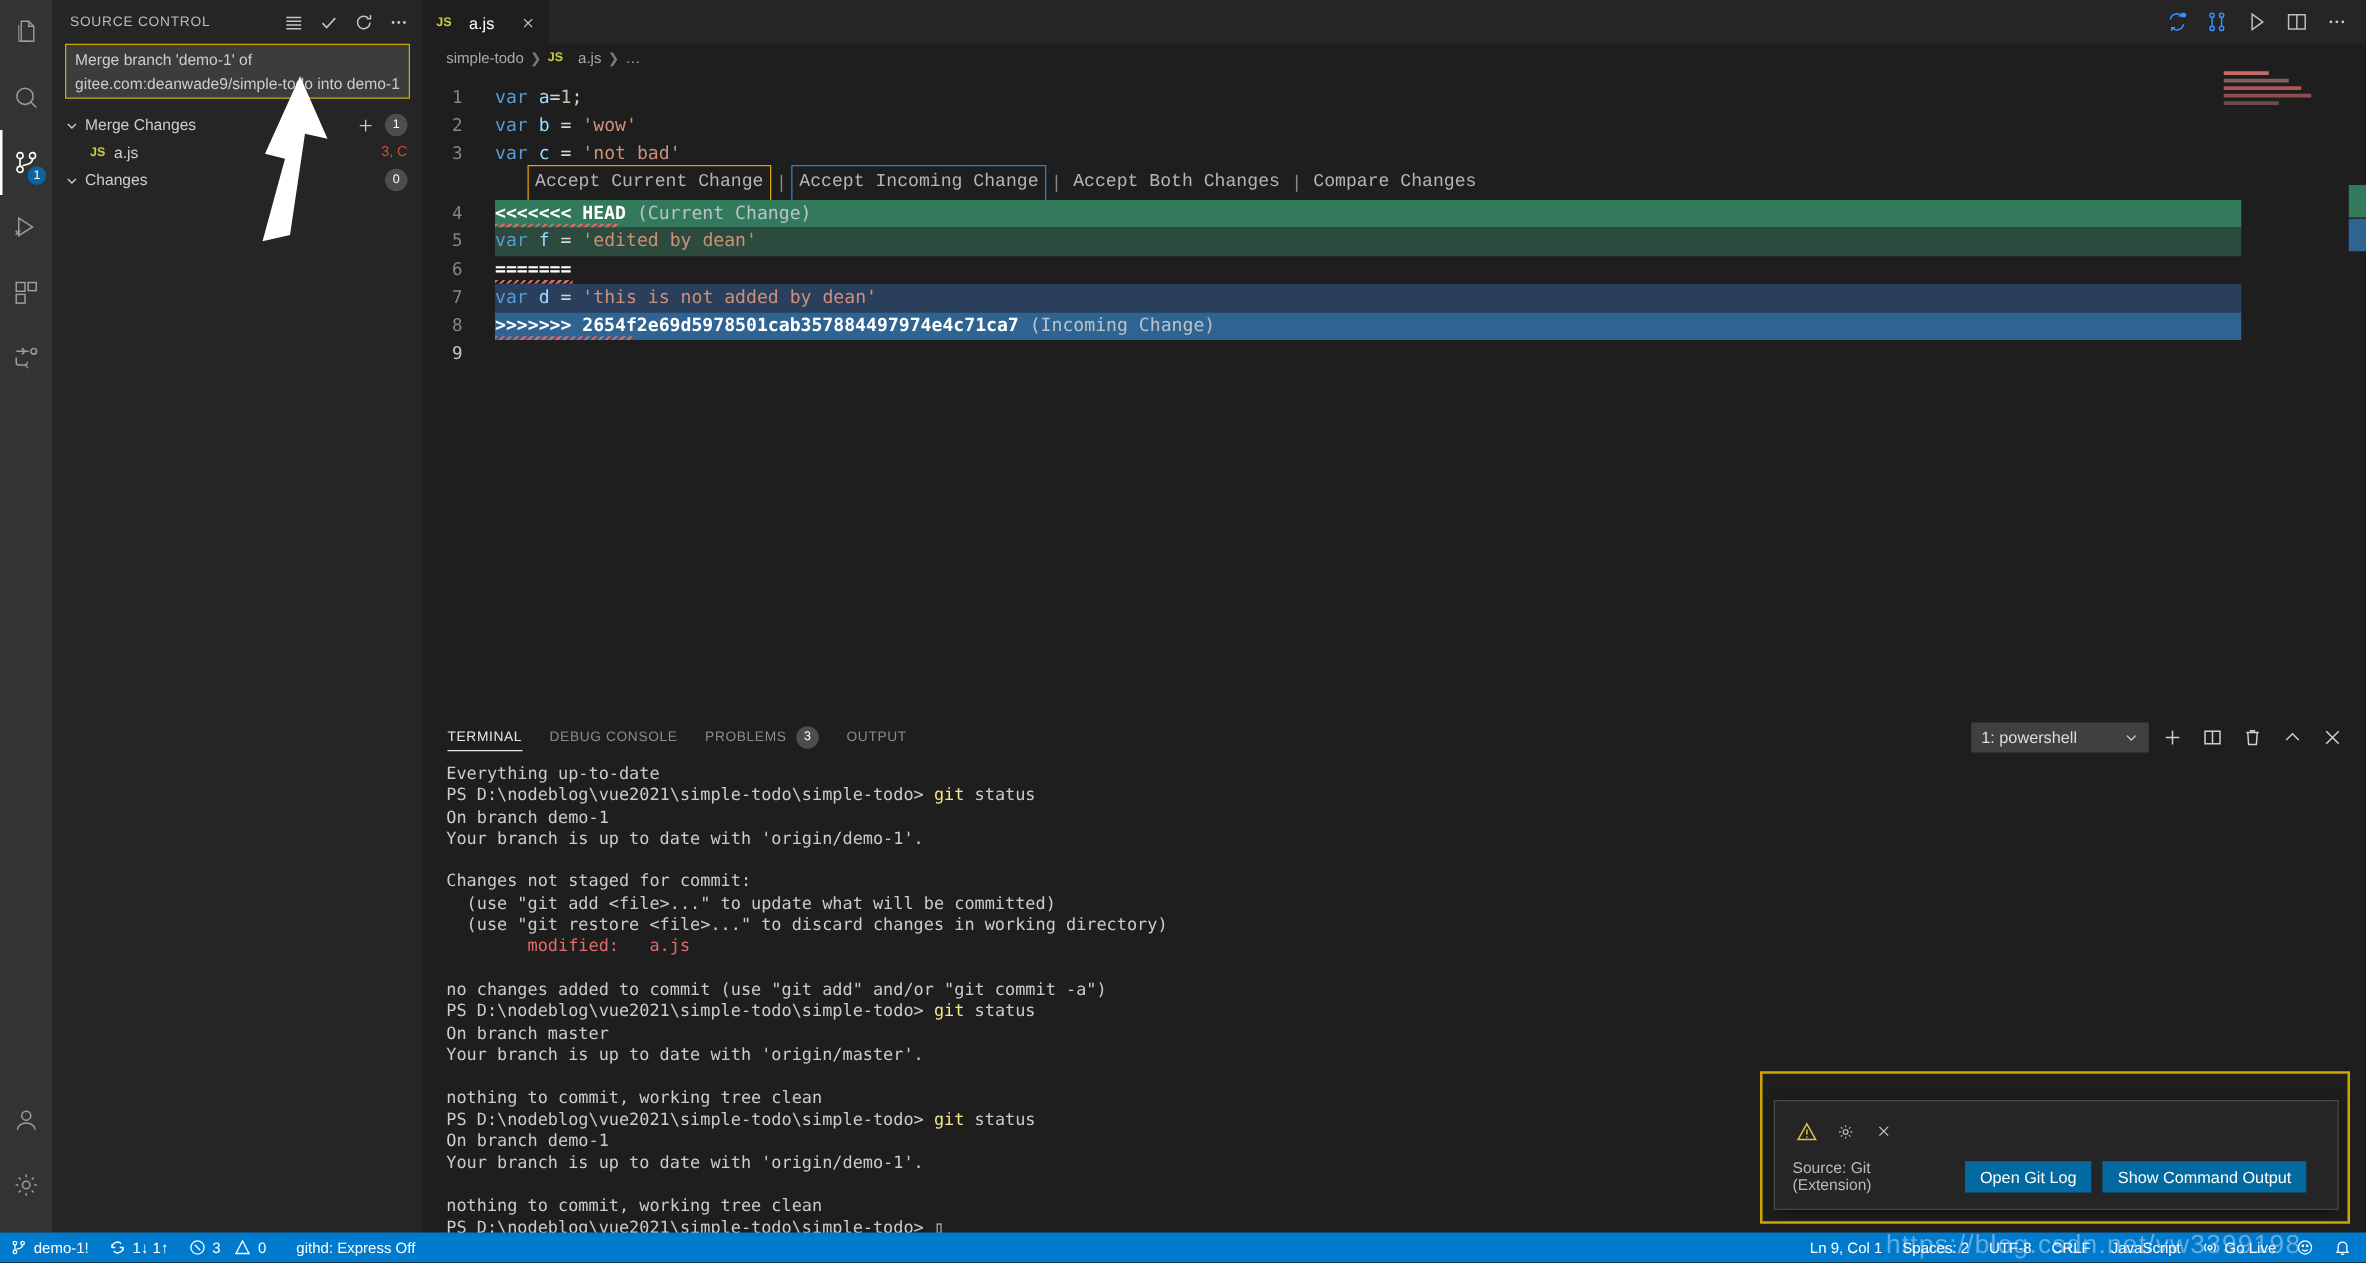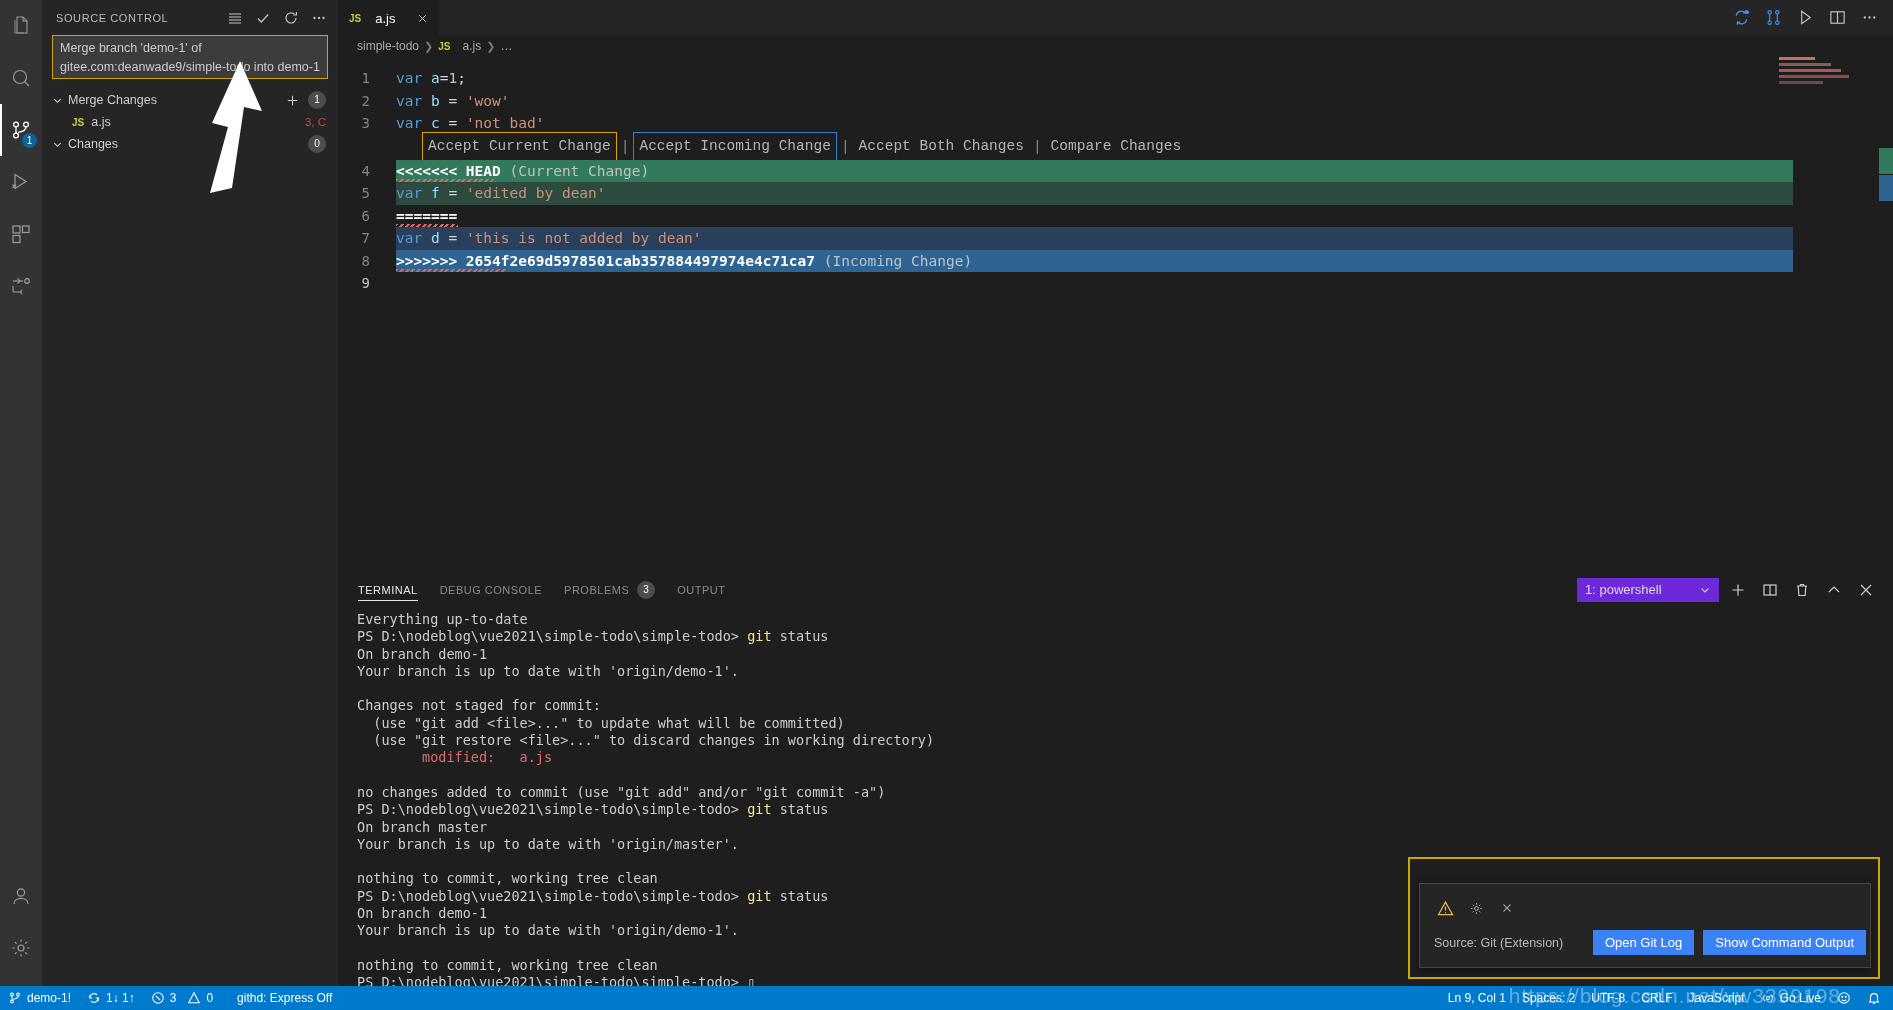--- a/index.html
+++ b/index.html
@@ -145,21 +145,21 @@
   .panel { position: absolute; left: 338px; top: 572px; right: 0; height: 414px; background: #1e1e1e; }
   .panel-tabs { height: 35px; display: flex; align-items: center; padding-left: 20px; gap: 22px; }
   .ptab { font-size: 11px; letter-spacing: .5px; color: #8a8a8a; text-transform: uppercase;
           display: flex; align-items: center; gap: 8px; height: 35px; position: relative; }
   .ptab.active { color: #e7e7e7; }
   .ptab.active::after { content:''; position:absolute; left:0; right:0; bottom: 6px; height: 1px; background: #e7e7e7;}
   .pbadge { background: #4d4d4d; color: #fff; font-size: 10px; border-radius: 9px;
             min-width: 18px; height: 18px; line-height: 18px; text-align: center; }
   .panel-right { margin-left: auto; display: flex; align-items: center; gap: 6px; padding-right: 14px; }
   .term-select {
-    background: #6d28d9; color: #dcdcdc; font-size: 13px; height: 24px;
+    background: #404040; color: #dcdcdc; font-size: 13px; height: 24px;
     width: 142px; display: flex; align-items: center; padding: 0 8px;
     justify-content: space-between;
   }
   .p-ico { width: 26px; height: 24px; display: flex; align-items: center; justify-content: center; color: #cfcfcf; }
 
   .terminal {
     padding: 4px 0 0 19px; font-family: "DejaVu Sans Mono", monospace;
     font-size: 13.5px; line-height: 17.3px; color: #cccccc; white-space: pre;
   }
   .t-git { color: #f0e68c; }
@@ -167,23 +167,23 @@
 
   
   .toast {
     position: absolute; right: 22px; bottom: 42px; width: 452px;
     background: #252526; border: 1px solid #474747;
     box-shadow: 0 2px 8px rgba(0,0,0,.4);
   }
   .toast-row1 { display: flex; align-items: center; gap: 9px; padding: 13px 10px 11px 14px; }
   .toast-msg { flex: 1; font-size: 13px; color: #e4e4e4; }
   .toast-ico { width: 22px; height: 22px; display: flex; align-items: center; justify-content: center; color: #cccccc; }
-  .toast-row2 { display: flex; align-items: center; padding: 0 4px 12px 14px; gap: 9px; }
+  .toast-row2 { display: flex; align-items: center; padding: 0 25px 12px 14px; gap: 9px; }
   .toast-src { font-size: 12.5px; color: #b9b9b9; flex: 1; }
-  .toast-btn { background: #3b82f6; color: #ffffff; font-size: 13px; padding: 5px 12px; }
+  .toast-btn { background: #0369a1; color: #ffffff; font-size: 13px; padding: 5px 12px; }
 
   .toast-highlight {
     position: absolute; right: 13px; bottom: 31px; width: 472px; height: 122px;
     border: 2px solid #cca700; pointer-events: none;
   }
 
   
   .statusbar {
     position: absolute; left: 0; bottom: 0; width: 1893px; height: 24px;
     background: #007acc; color: #ffffff; display: flex; align-items: center;

